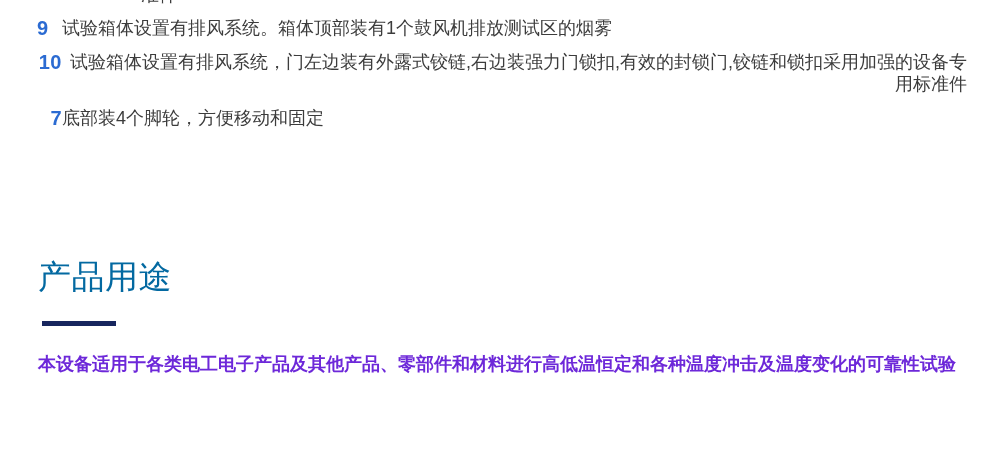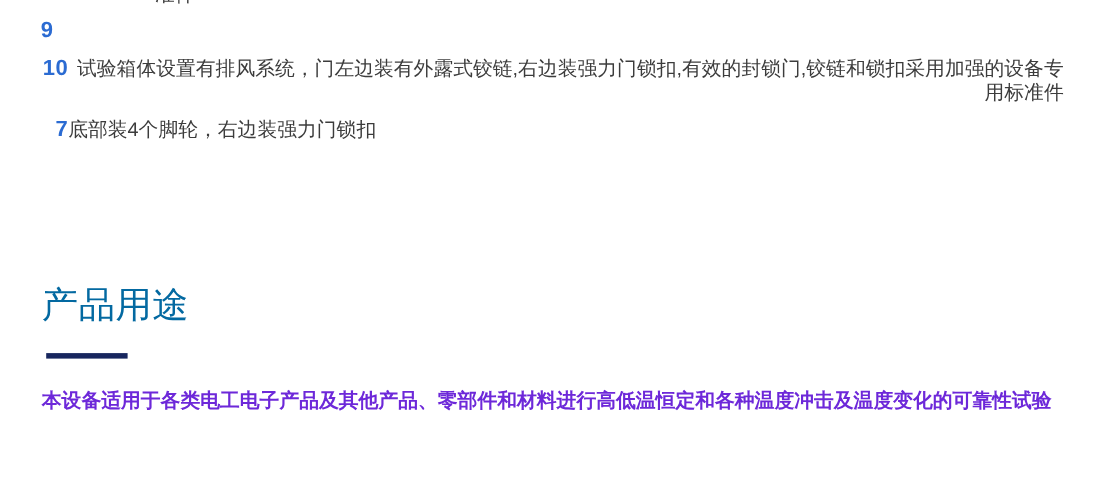--- a/index.html
+++ b/index.html
@@ -104,30 +104,31 @@
 <div class="page">
 
   <div class="top-fragment">
     <span>准件</span>
   </div>
 
   <div class="feature-list">
 
     <div class="feature-item">
       <div class="feature-num">9</div>
+      <div class="feature-text">试验箱体设置有排风系统。箱体顶部装有1个鼓风机排放测试区的烟雾</div>
     </div>
 
     <div class="feature-item">
       <div class="feature-num">10</div>
       <div class="feature-text">试验箱体设置有排风系统，门左边装有外露式铰链,右边装强力门锁扣,有效的封锁门,铰链和锁扣采用加强的设备专用标准件</div>
     </div>
 
     <div class="feature-item">
       <div class="feature-num">7</div>
-      <div class="feature-text">底部装4个脚轮，右边装强力门锁扣</div>
+      <div class="feature-text">底部装4个脚轮，方便移动和固定</div>
     </div>
 
   </div>
 
   <h2 class="section-title" style="margin:0">产品用途</h2>
 
   <div class="section-underline"></div>
 
   <p class="section-body" style="margin:0">本设备适用于各类电工电子产品及其他产品、零部件和材料进行高低温恒定和各种温度冲击及温度变化的可靠性试验</p>
 

